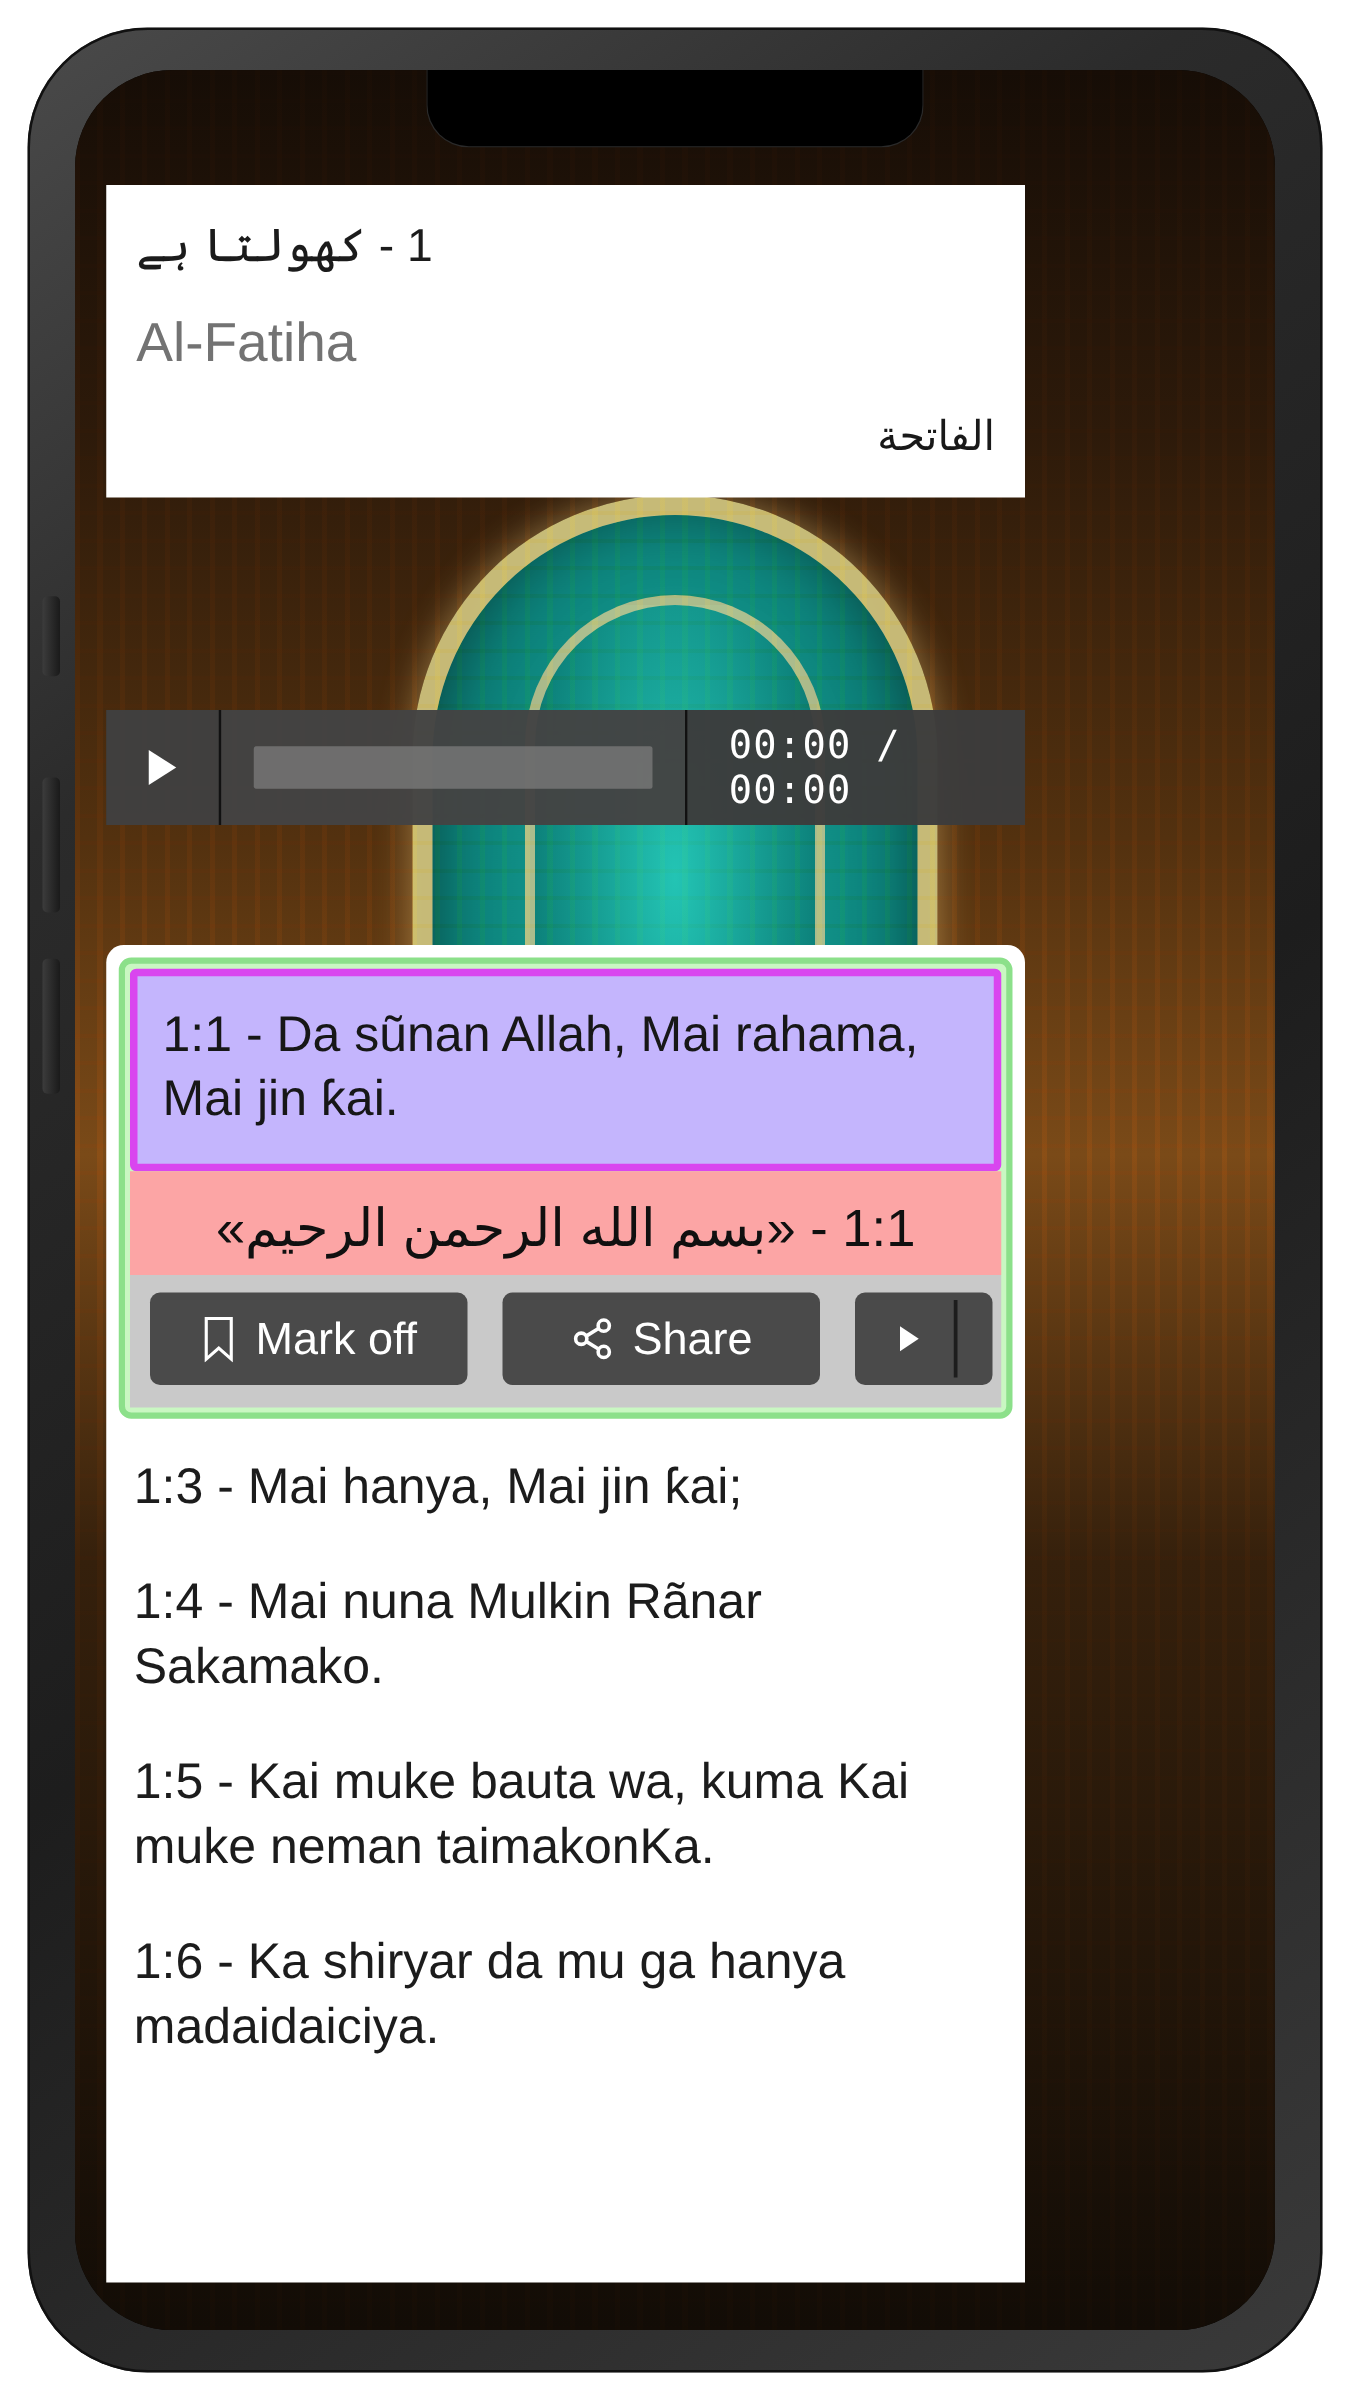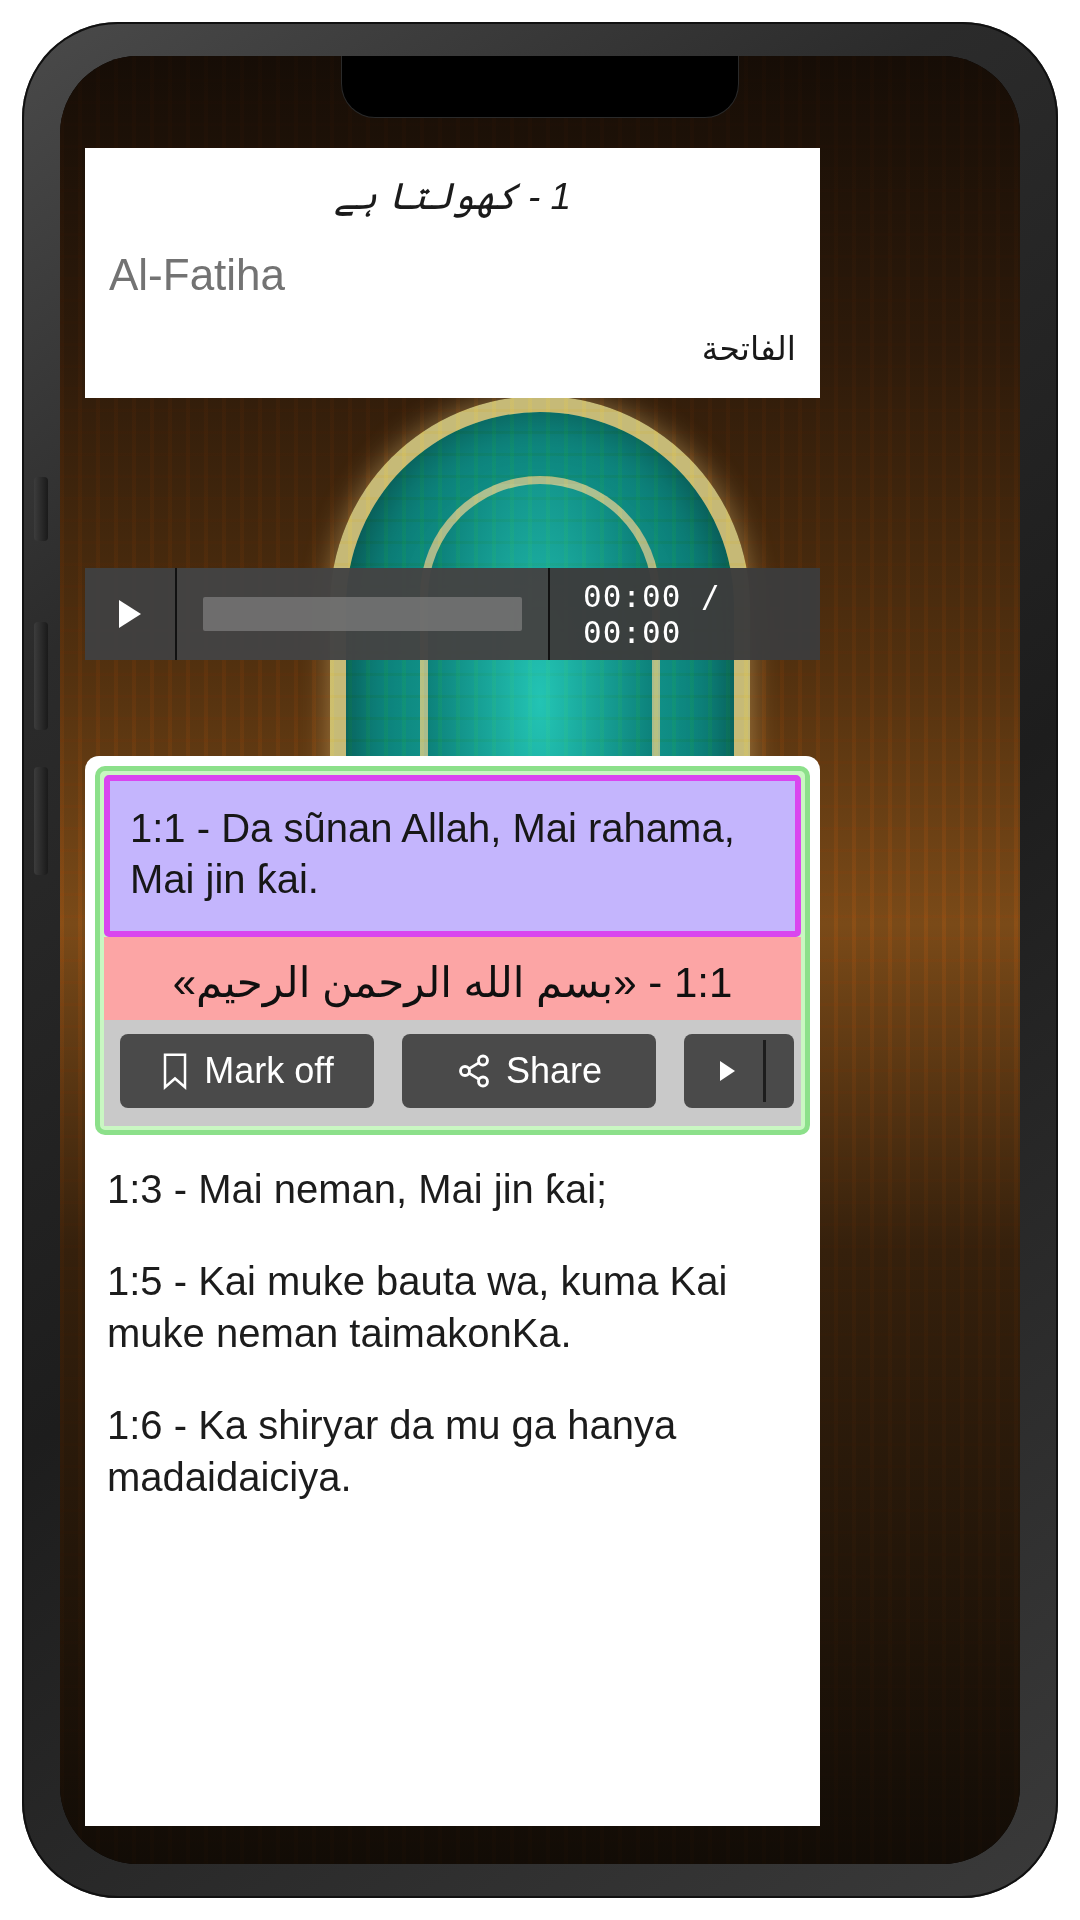--- a/index.html
+++ b/index.html
@@ -92,24 +92,23 @@
     width: 735px;
     background: #ffffff;
     padding: 26px 24px 30px 24px;
     z-index: 5;
   }
   .hdr-line1 {
     font-size: 37px;
     color: #1b1b1b;
     line-height: 1.25;
     direction: rtl;
-    text-align: center;
+    text-align: left;
     unicode-bidi: plaintext;
     margin-bottom: 30px;
-    font-style: italic;
   }
   .hdr-title {
     font-size: 44px;
     color: #737373;
     line-height: 1.15;
     margin-bottom: 28px;
   }
   .hdr-arabic {
     font-size: 33px;
     color: #191919;
@@ -329,21 +328,22 @@
           </button>
 
           <button class="act-btn act-play">
             <span class="tri-sm"></span>
           </button>
 
         </div>
       </div>
 
       <div class="verse-list">
-        <div class="verse">1:3 - Mai neman, Mai jin ƙai;</div>
+        <div class="verse">1:3 - Mai hanya, Mai jin ƙai;</div>
+        <div class="verse">1:4 - Mai nuna Mulkin Rãnar Sakamako.</div>
         <div class="verse">1:5 - Kai muke bauta wa, kuma Kai muke neman taimakonKa.</div>
         <div class="verse">1:6 - Ka shiryar da mu ga hanya madaidaiciya.</div>
       </div>
 
     </div>
 
   </div>
 </div>
 
 </body></html>

